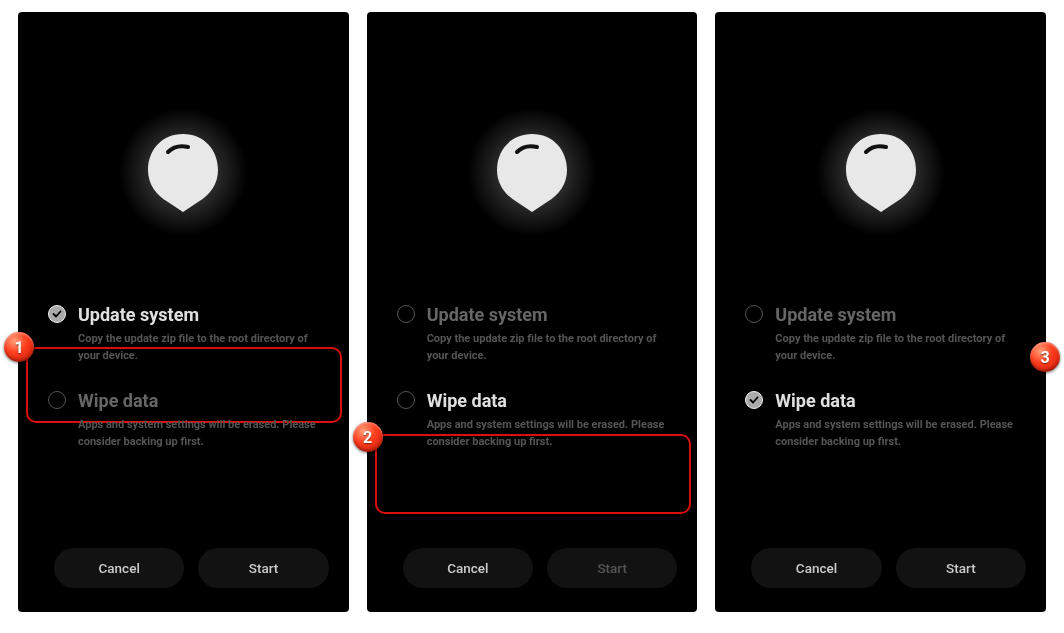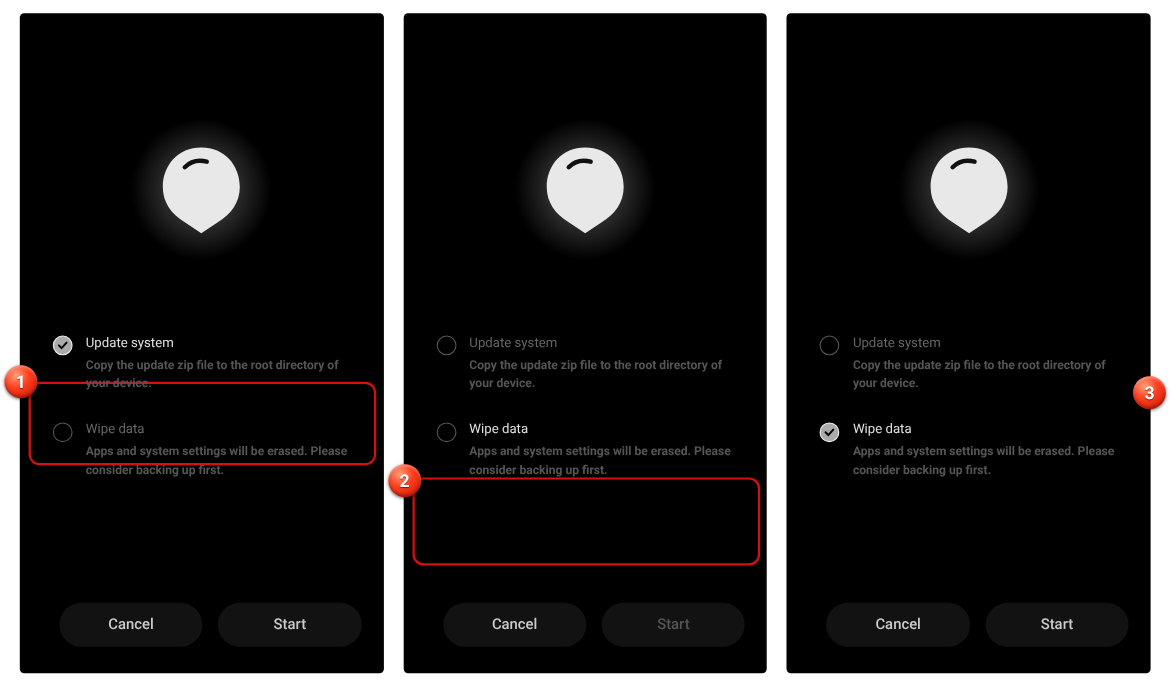--- a/index.html
+++ b/index.html
@@ -79,22 +79,22 @@
       display: none;
     }
     .radio-circle.checked .radio-check {
       display: block;
     }
     .option-text {
       flex: 1;
     }
     .option-title {
       color: #e0e0e0;
-      font-size: 12px;
-      font-weight: 400;
+      font-size: 18px;
+      font-weight: 700;
       margin-bottom: 6px;
     }
     .option-title.dimmed {
       color: #666;
     }
     .option-desc {
       color: #555;
       font-size: 11px;
       line-height: 1.5;
       font-weight: bold;

